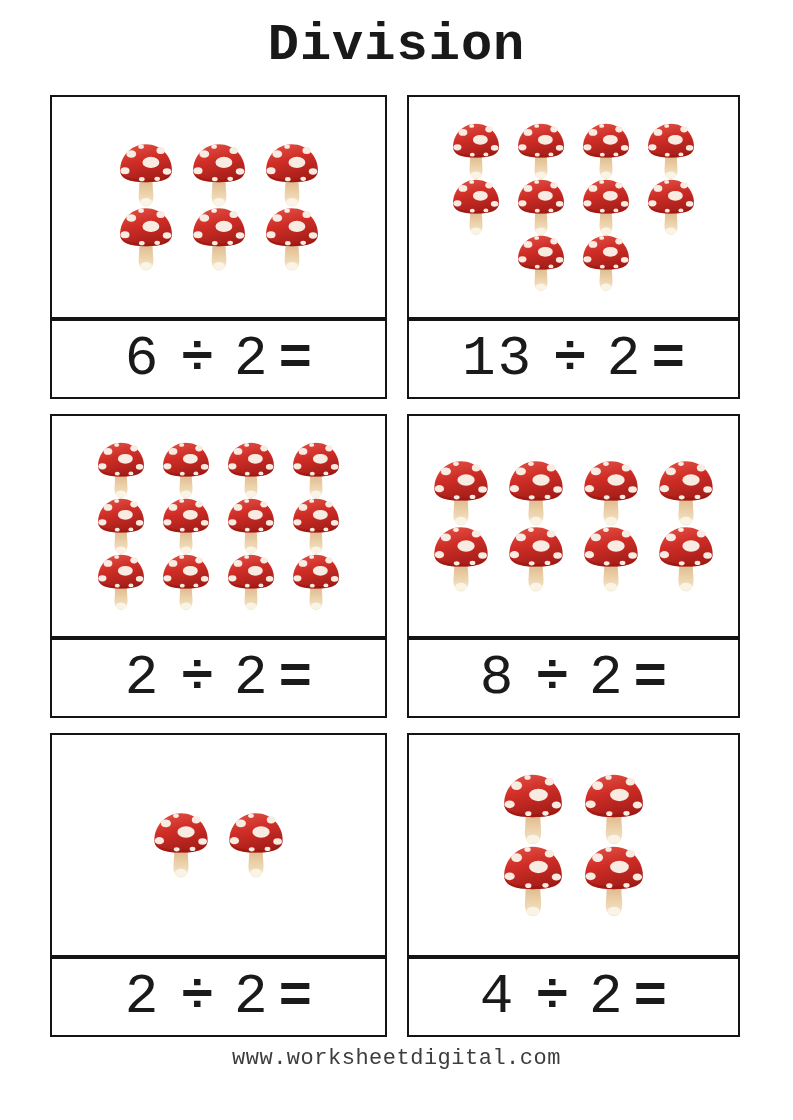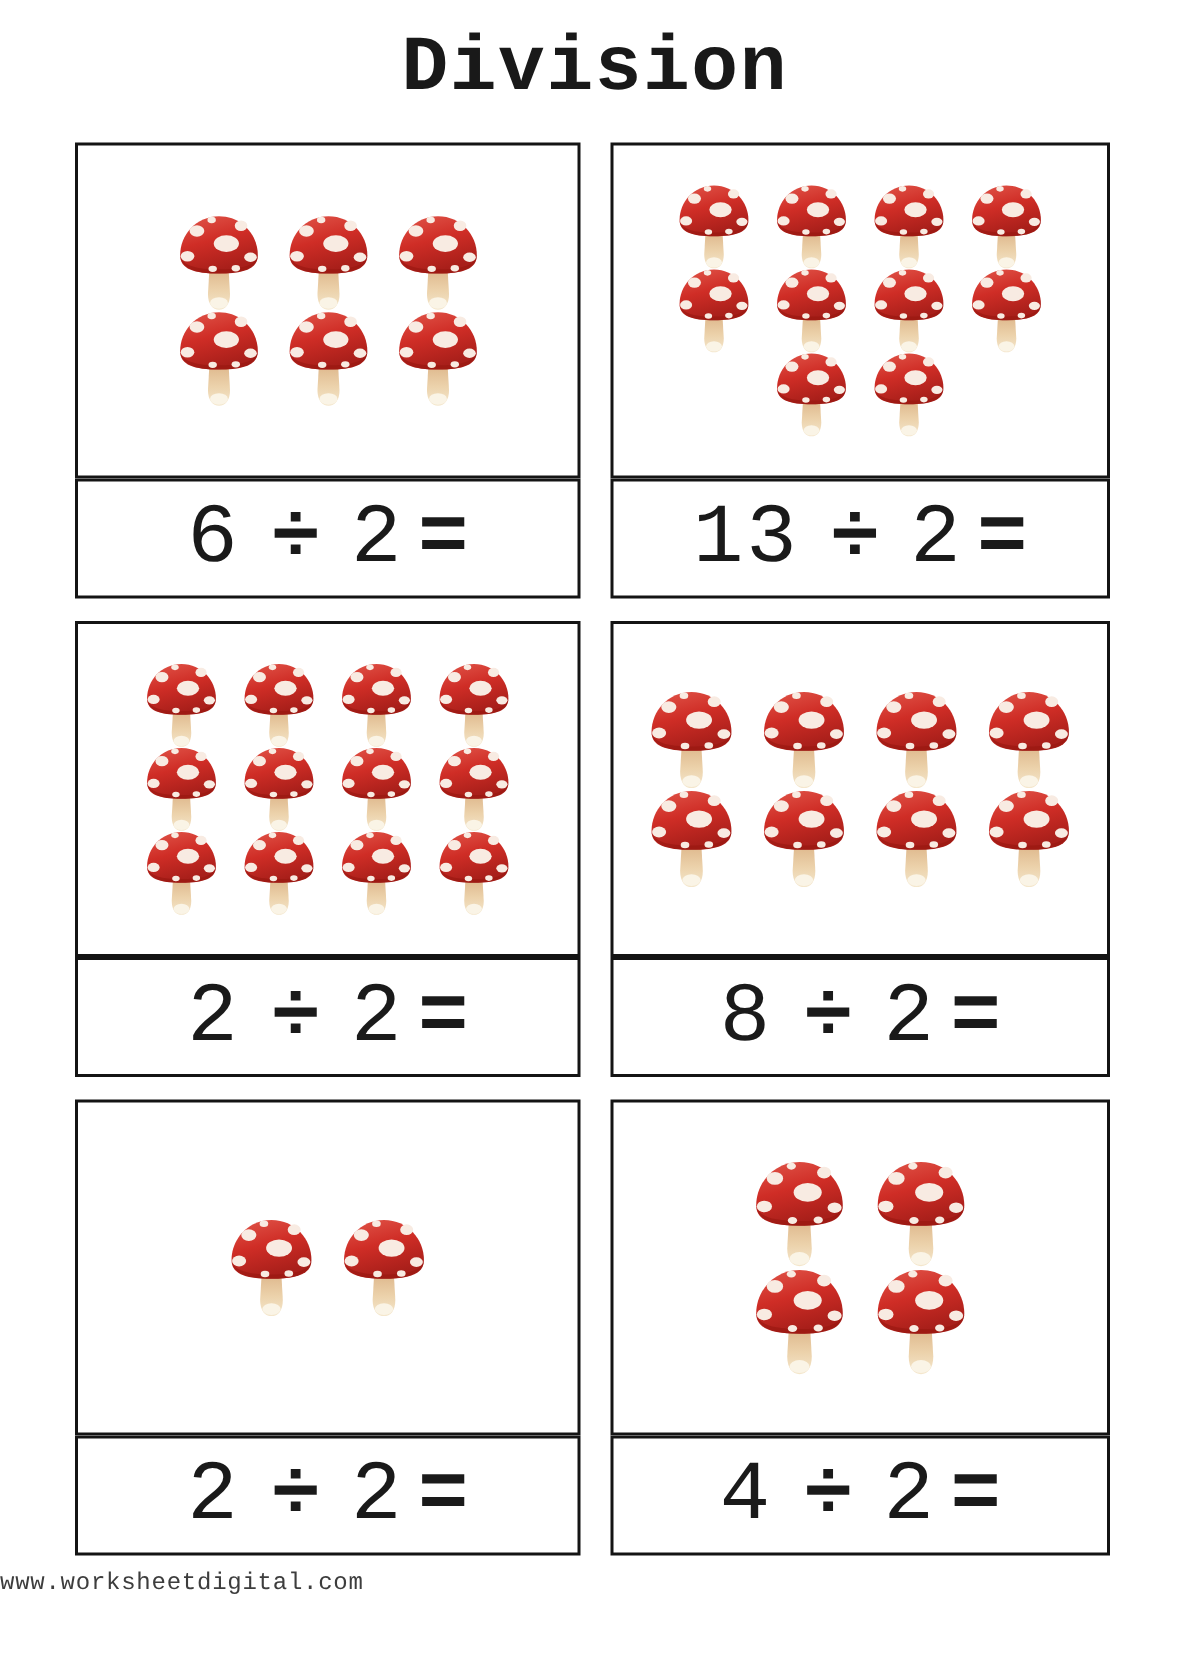--- a/index.html
+++ b/index.html
@@ -31,21 +31,21 @@
     font-size:56px; color:#1a1a1a; line-height:1;
   }
   .eq-op { margin:0 20px; font-weight:700; }
   .eq-eq { margin-left:9px; font-weight:700; }
   .eq-num { letter-spacing:2px; }
   .mush-row { display:flex; justify-content:center; gap:3px; }
   .mush-row + .mush-row { margin-top:-6px; }
   .mushroom { display:block; }
   .footer {
     position:absolute; top:1046px; left:0; width:100%;
-    text-align:left; font-size:16px; color:#3d3d3d; letter-spacing:0.5px;
+    text-align:center; font-size:22px; color:#3d3d3d; letter-spacing:0.5px;
   }
   .svg-defs { position:absolute; width:0; height:0; overflow:hidden; }
 </style>
 </head>
 <body>
 
 <svg class="svg-defs" aria-hidden="true">
   <defs>
     <linearGradient id="capGrad" x1="0" y1="0" x2="0.35" y2="1">
       <stop offset="0" stop-color="#e1564a"></stop>

